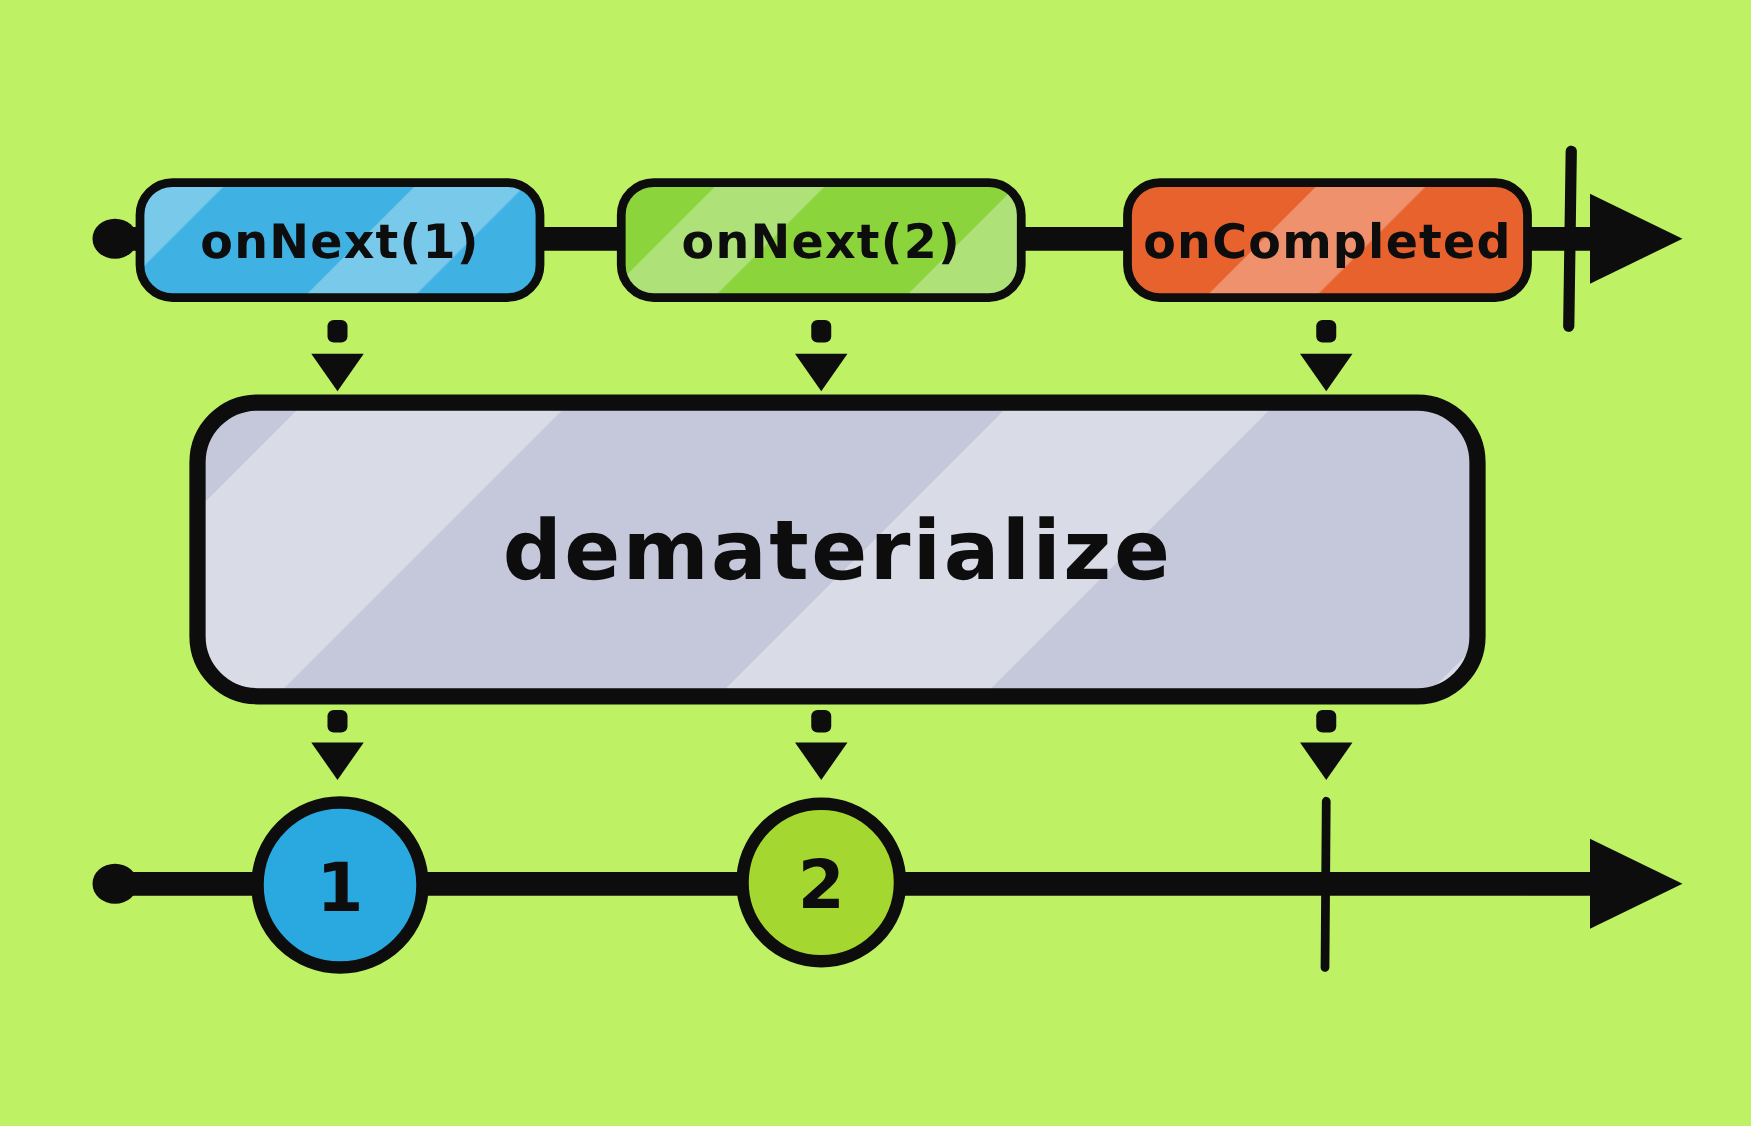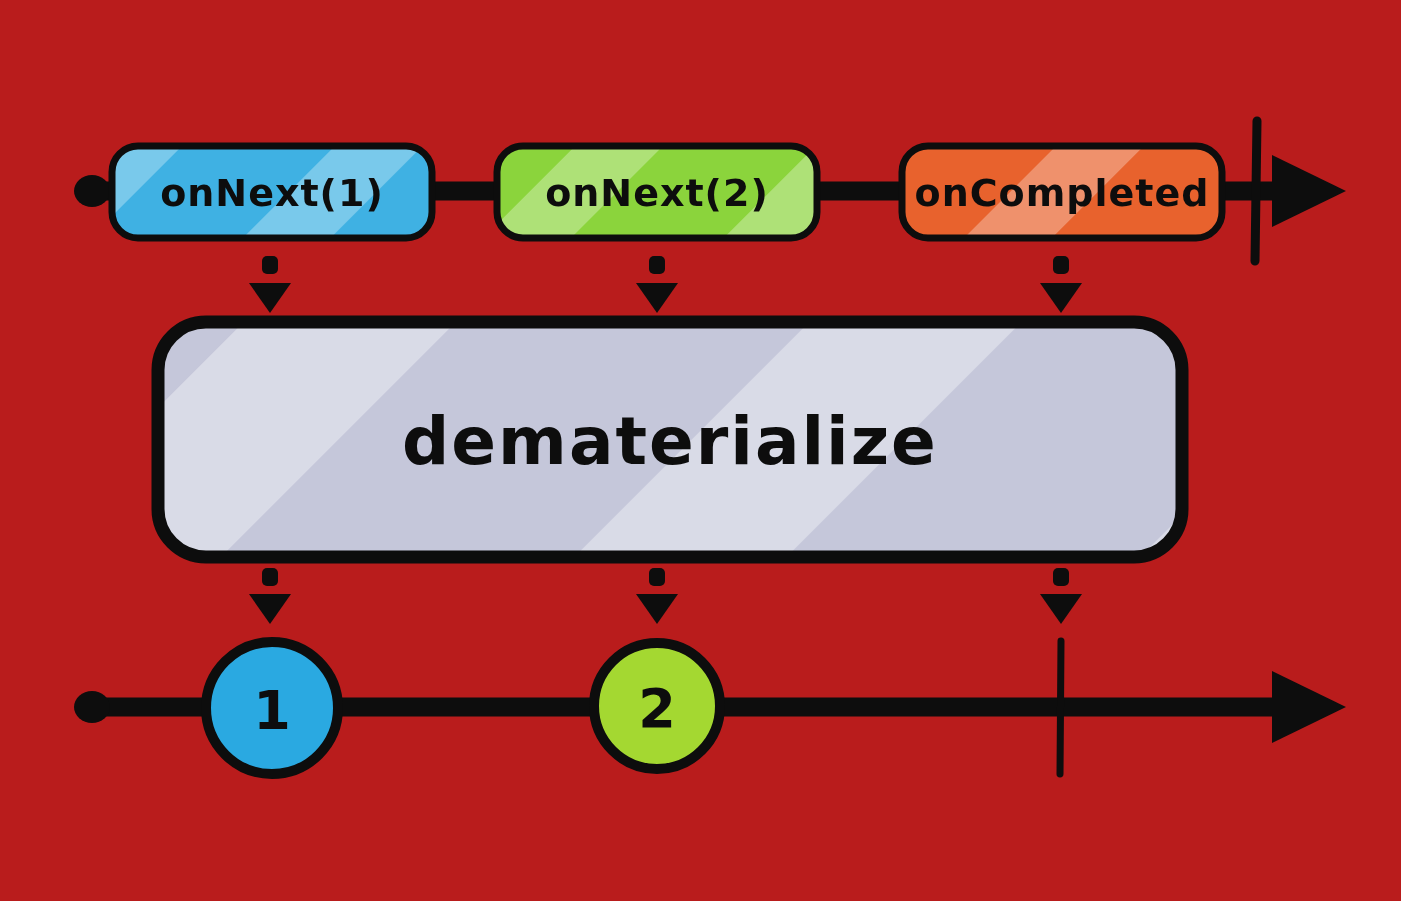--- a/index.html
+++ b/index.html
@@ -5,21 +5,21 @@
   
   html, body {
     margin: 0;
     padding: 0;
     background: #ffffff;
   }
   .stage {
     position: relative;
     width: 1401px;
     height: 901px;
-    background: #b91c1c;
+    background: #bef264;
     overflow: hidden;
   }
   svg { display: block; }
 
   text {
     font-family: "DejaVu Sans", "Liberation Sans", sans-serif;
     font-weight: 700;
     fill: var(--ink, #0d0d0d);
   }
   .pill-label     { font-size: 38px; letter-spacing: 1px; }

